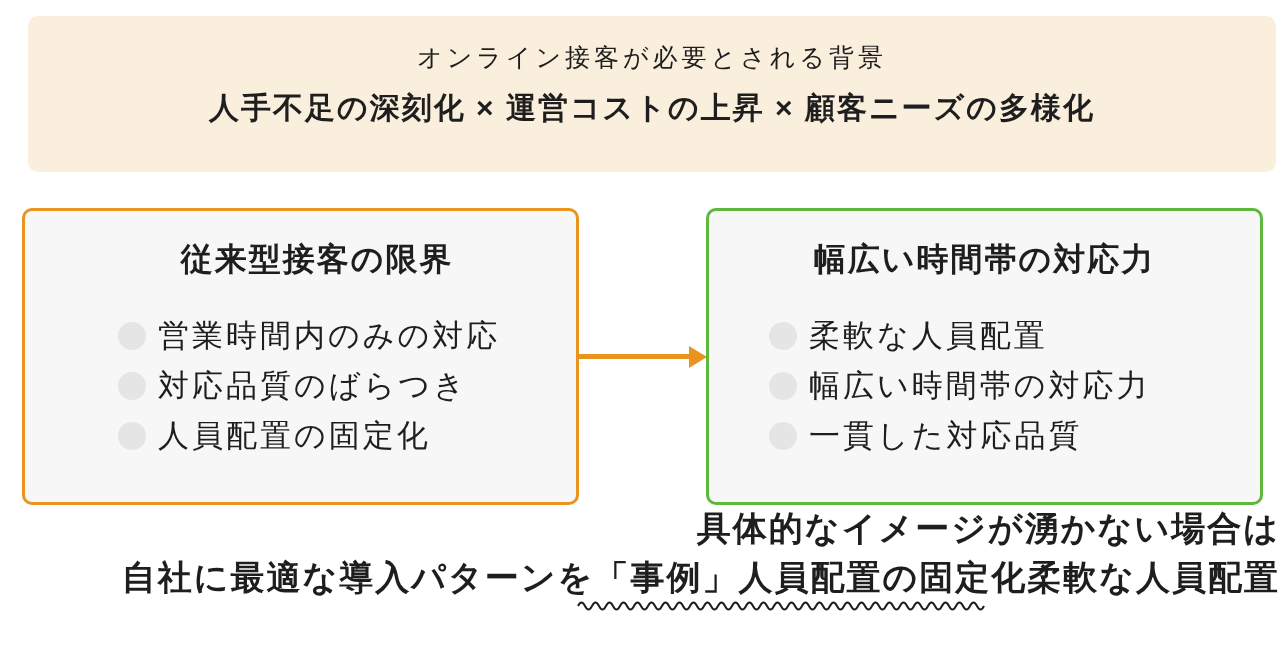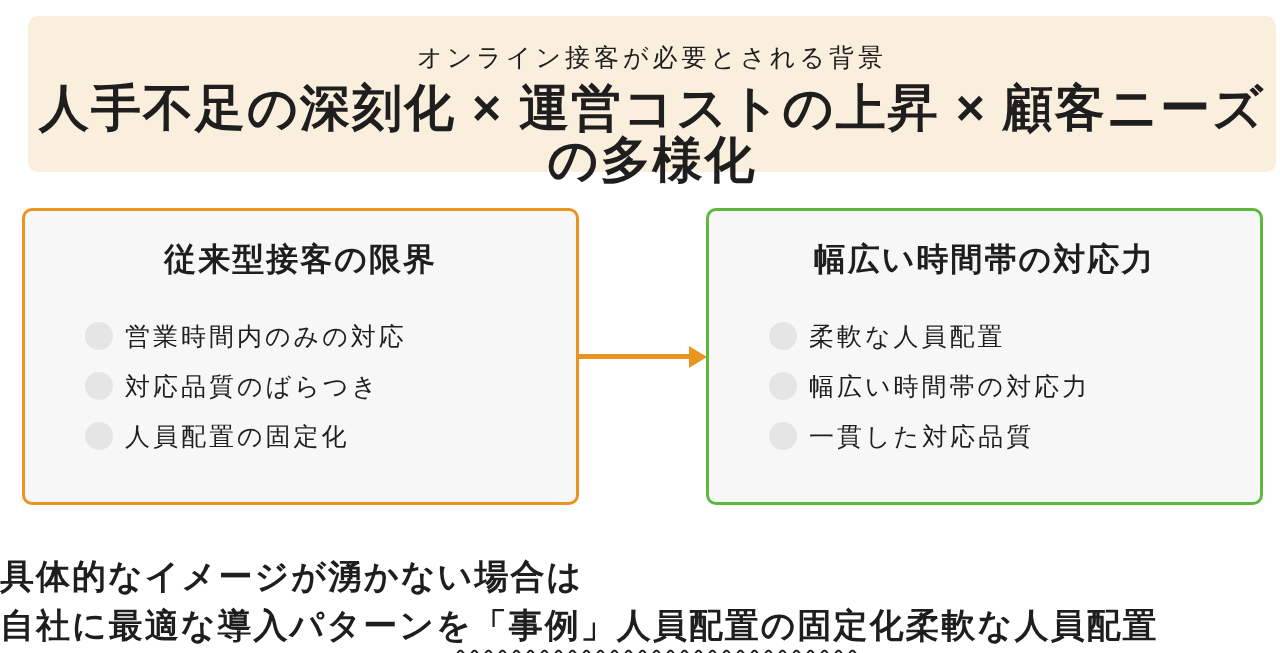--- a/index.html
+++ b/index.html
@@ -36,55 +36,55 @@
   }
   .banner-subtitle {
     margin-top: 24px;
     font-size: 25px;
     line-height: 34px;
     font-weight: 500;
     letter-spacing: 4px;
   }
   .banner-title {
     margin-top: 8px;
-    font-size: 50px;
+    font-size: 30px;
     line-height: 52px;
     font-weight: 700;
     letter-spacing: 2px;
   }
 
   
   .box {
     position: absolute;
     top: 208px;
     height: 297px;
     width: 557px;
     background: var(--box-bg);
     border-radius: 10px;
   }
-  .box-left  { left: 22px;  border: 3px solid var(--accent-orange); }
+  .box-left  { left: 22px;  border: 3px solid var(--accent-orange); padding-left: 33px; }
   .box-right { left: 706px; border: 3px solid var(--accent-green); }
   .box-title {
     margin-top: 28px;
     text-align: center;
     font-size: 32px;
     line-height: 40px;
     font-weight: 700;
     letter-spacing: 2px;
   }
   .box-list {
     list-style: none;
     margin: 32px 0 0 0;
     padding: 0 0 0 60px;
   }
   .box-item {
     display: flex;
     align-items: center;
     height: 50px;
-    font-size: 25px;
+    font-size: 31px;
     font-weight: 500;
     letter-spacing: 3px;
     white-space: nowrap;
   }
   .bullet {
     flex: none;
     width: 28px; height: 28px;
     border-radius: 50%;
     background: var(--bullet-gray);
     margin-right: 12px;
@@ -102,23 +102,23 @@
     left: 111px; top: -8.5px;
     width: 0; height: 0;
     border-left: 18px solid var(--accent-orange);
     border-top: 11px solid transparent;
     border-bottom: 11px solid transparent;
   }
 
   
   .footer {
     position: absolute;
-    left: 0; top: 552px;
+    left: 0; top: 504px;
     width: 1280px;
-    text-align: left;
+    text-align: right;
     font-size: 34px;
     line-height: 49px;
     font-weight: 700;
     letter-spacing: 2px;
     white-space: nowrap;
   }
   .wavy-wrap { position: relative; }
   .wavy-underline {
     position: absolute;
     left: -16px; top: 40px;

